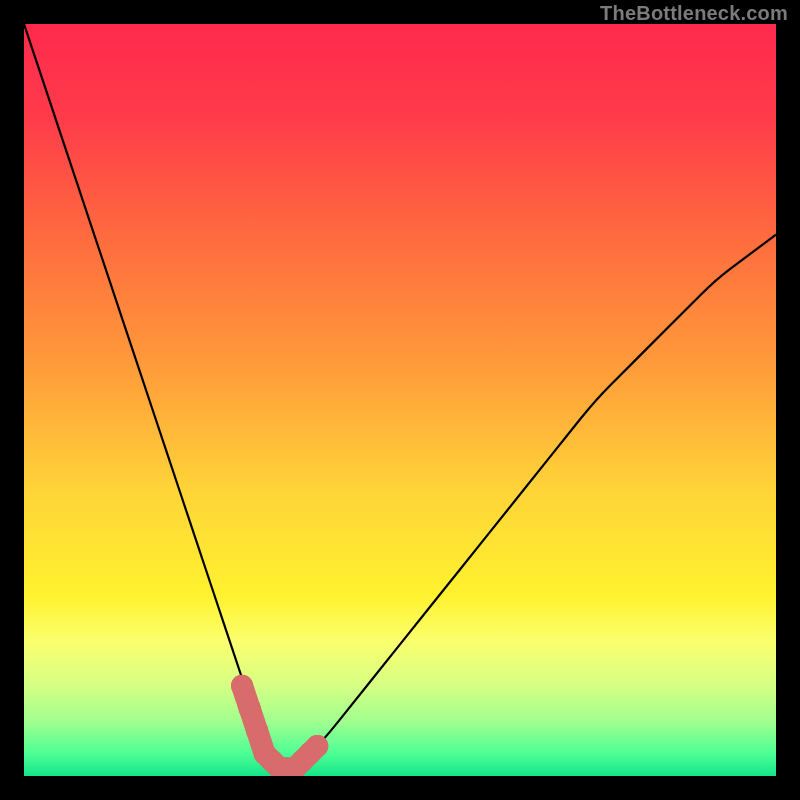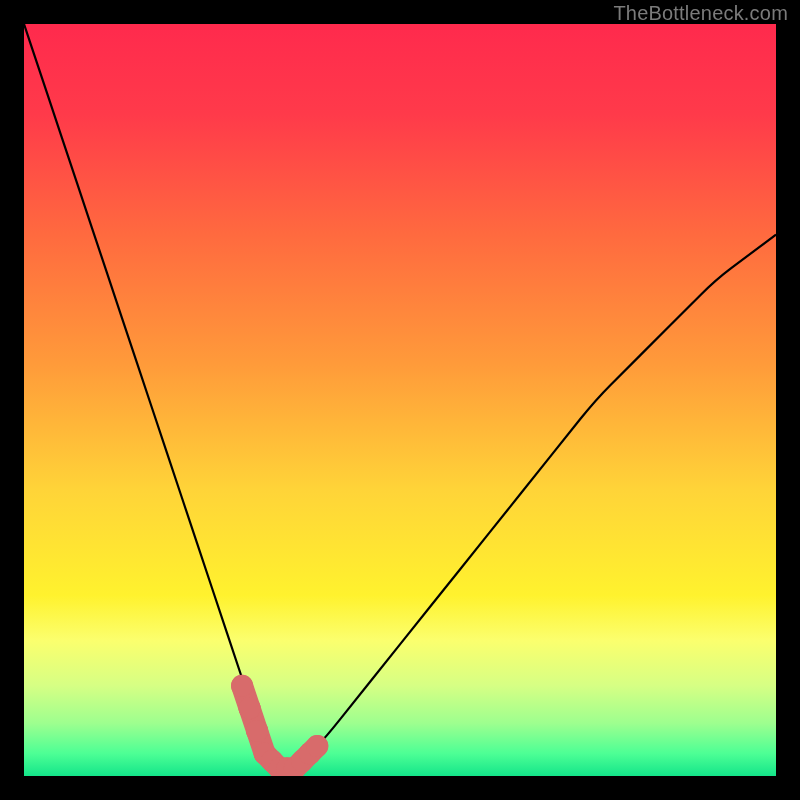--- a/index.html
+++ b/index.html
@@ -28,21 +28,21 @@
     width: 100%;
     height: 100%;
     overflow: visible;
   }
   .watermark {
     position: absolute;
     top: 2px;
     right: 12px;
     font-family: Arial, Helvetica, sans-serif;
     font-size: 20px;
-    font-weight: 400;
+    font-weight: 700;
     color: #7b7b7b;
     letter-spacing: 0.2px;
   }
 </style>
 </head>
 <body>
 
 <div class="frame">
 
   <div class="plot-area">

